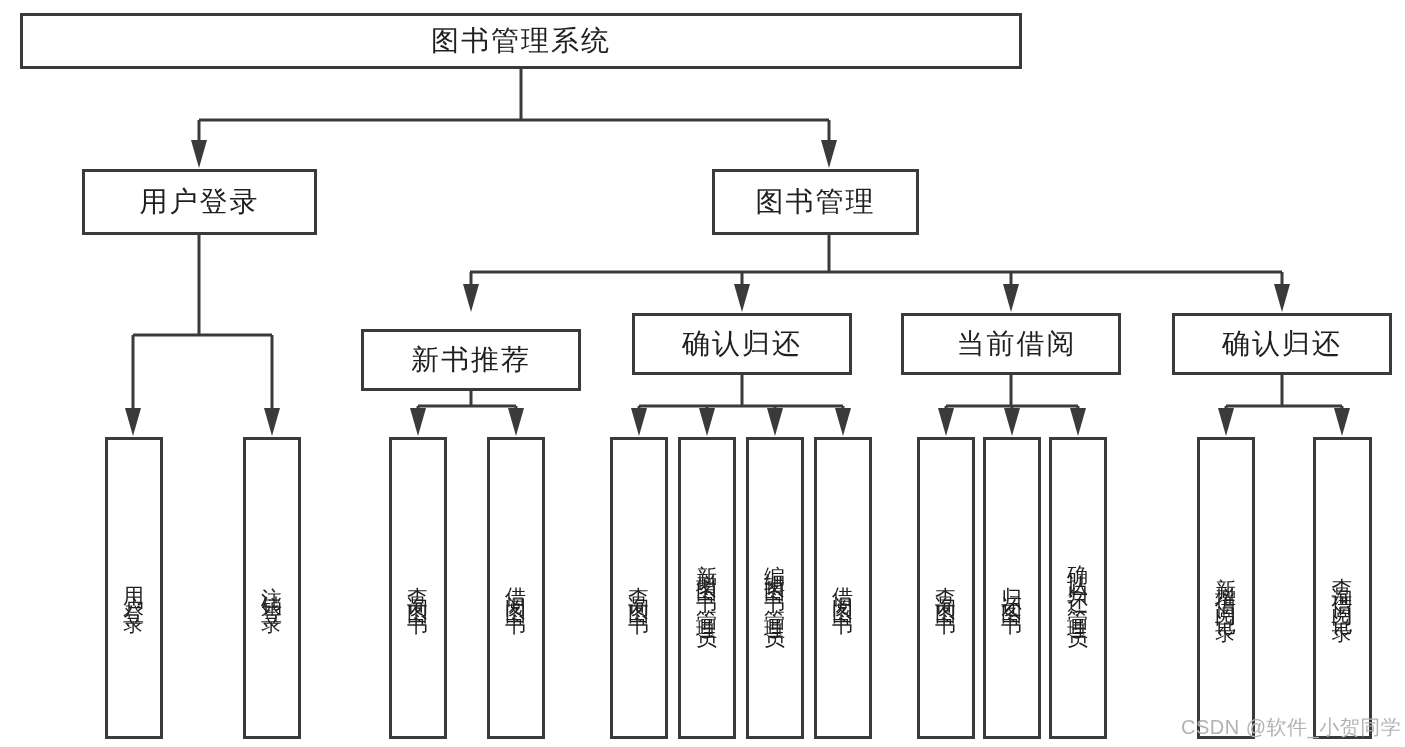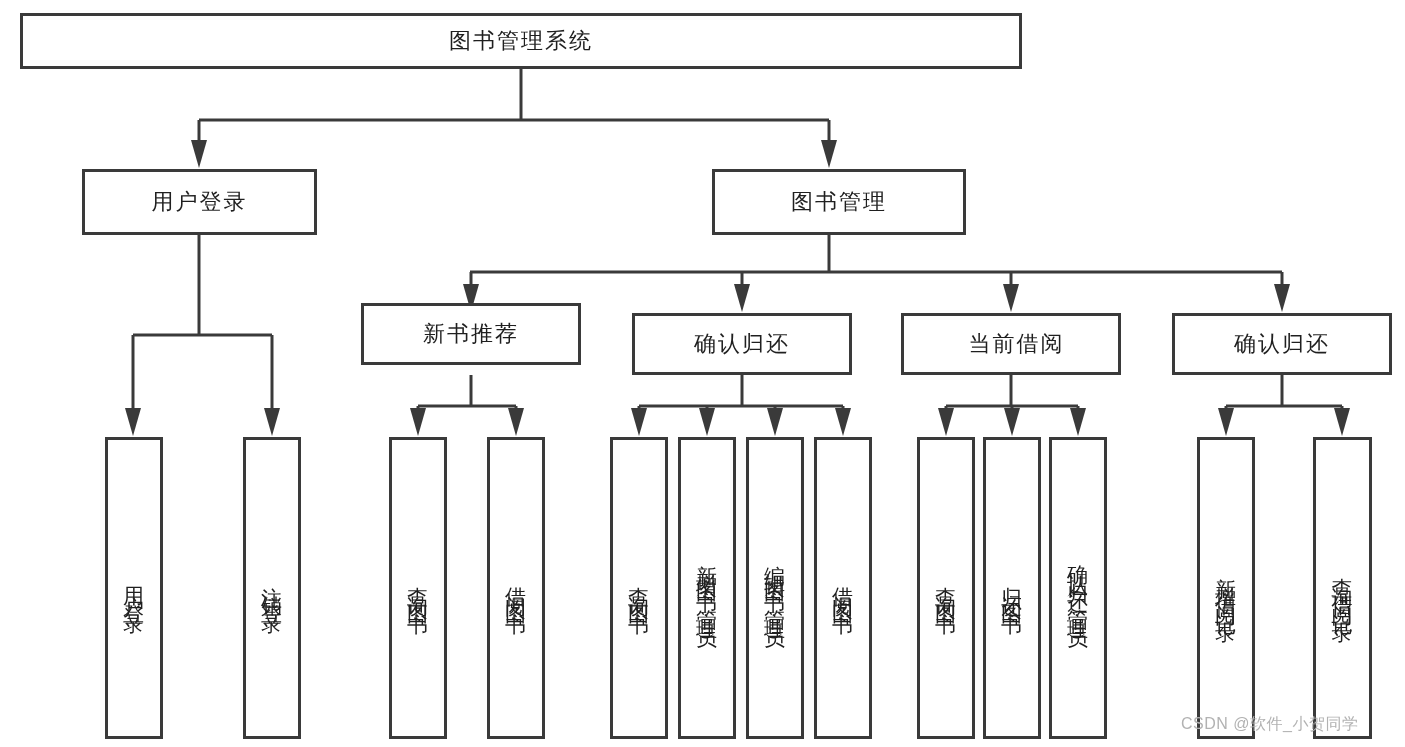--- a/index.html
+++ b/index.html
@@ -15,33 +15,33 @@
     pointer-events:none;
   }
   .node{
     position:absolute;
     box-sizing:border-box;
     border:3px solid #3a3a3a;
     background:#ffffff;
     display:flex;align-items:center;justify-content:center;
     color:#1f1f1f;
   }
-  .hnode{font-size:22px;letter-spacing:2px;}
+  .hnode{font-size:28px;letter-spacing:2px;}
   .vnode span{
     writing-mode:vertical-rl;
     text-orientation:mixed;
     font-size:21px;
     letter-spacing:9px;
     line-height:1;
     color:#1f1f1f;
   }
   .watermark{
     position:absolute;
     left:1181px;top:714px;
-    font-size:16px;
+    font-size:20px;
     color:#b2b2b2;
     letter-spacing:0.5px;
     white-space:nowrap;
     z-index:5;
   }
 </style>
 </head>
 <body>
 
 <div class="stage">
@@ -108,25 +108,25 @@
     <polygon points="1334,408 1350,408 1342,436" stroke="none"></polygon>
   </svg>
 
   <div class="node hnode" style="left:20px;top:13px;width:1002px;height:56px;">
     <span>图书管理系统</span>
   </div>
 
   <div class="node hnode" style="left:82px;top:169px;width:235px;height:66px;">
     <span>用户登录</span>
   </div>
-  <div class="node hnode" style="left:712px;top:169px;width:254px;height:66px;">
+  <div class="node hnode" style="left:712px;top:169px;width:207px;height:66px;">
     <span>图书管理</span>
   </div>
 
-  <div class="node hnode" style="left:361px;top:303px;width:220px;height:62px;">
+  <div class="node hnode" style="left:361px;top:329px;width:220px;height:62px;">
     <span>新书推荐</span>
   </div>
   <div class="node hnode" style="left:632px;top:313px;width:220px;height:62px;">
     <span>确认归还</span>
   </div>
   <div class="node hnode" style="left:901px;top:313px;width:220px;height:62px;padding-left:11px;">
     <span>当前借阅</span>
   </div>
   <div class="node hnode" style="left:1172px;top:313px;width:220px;height:62px;">
     <span>确认归还</span>

